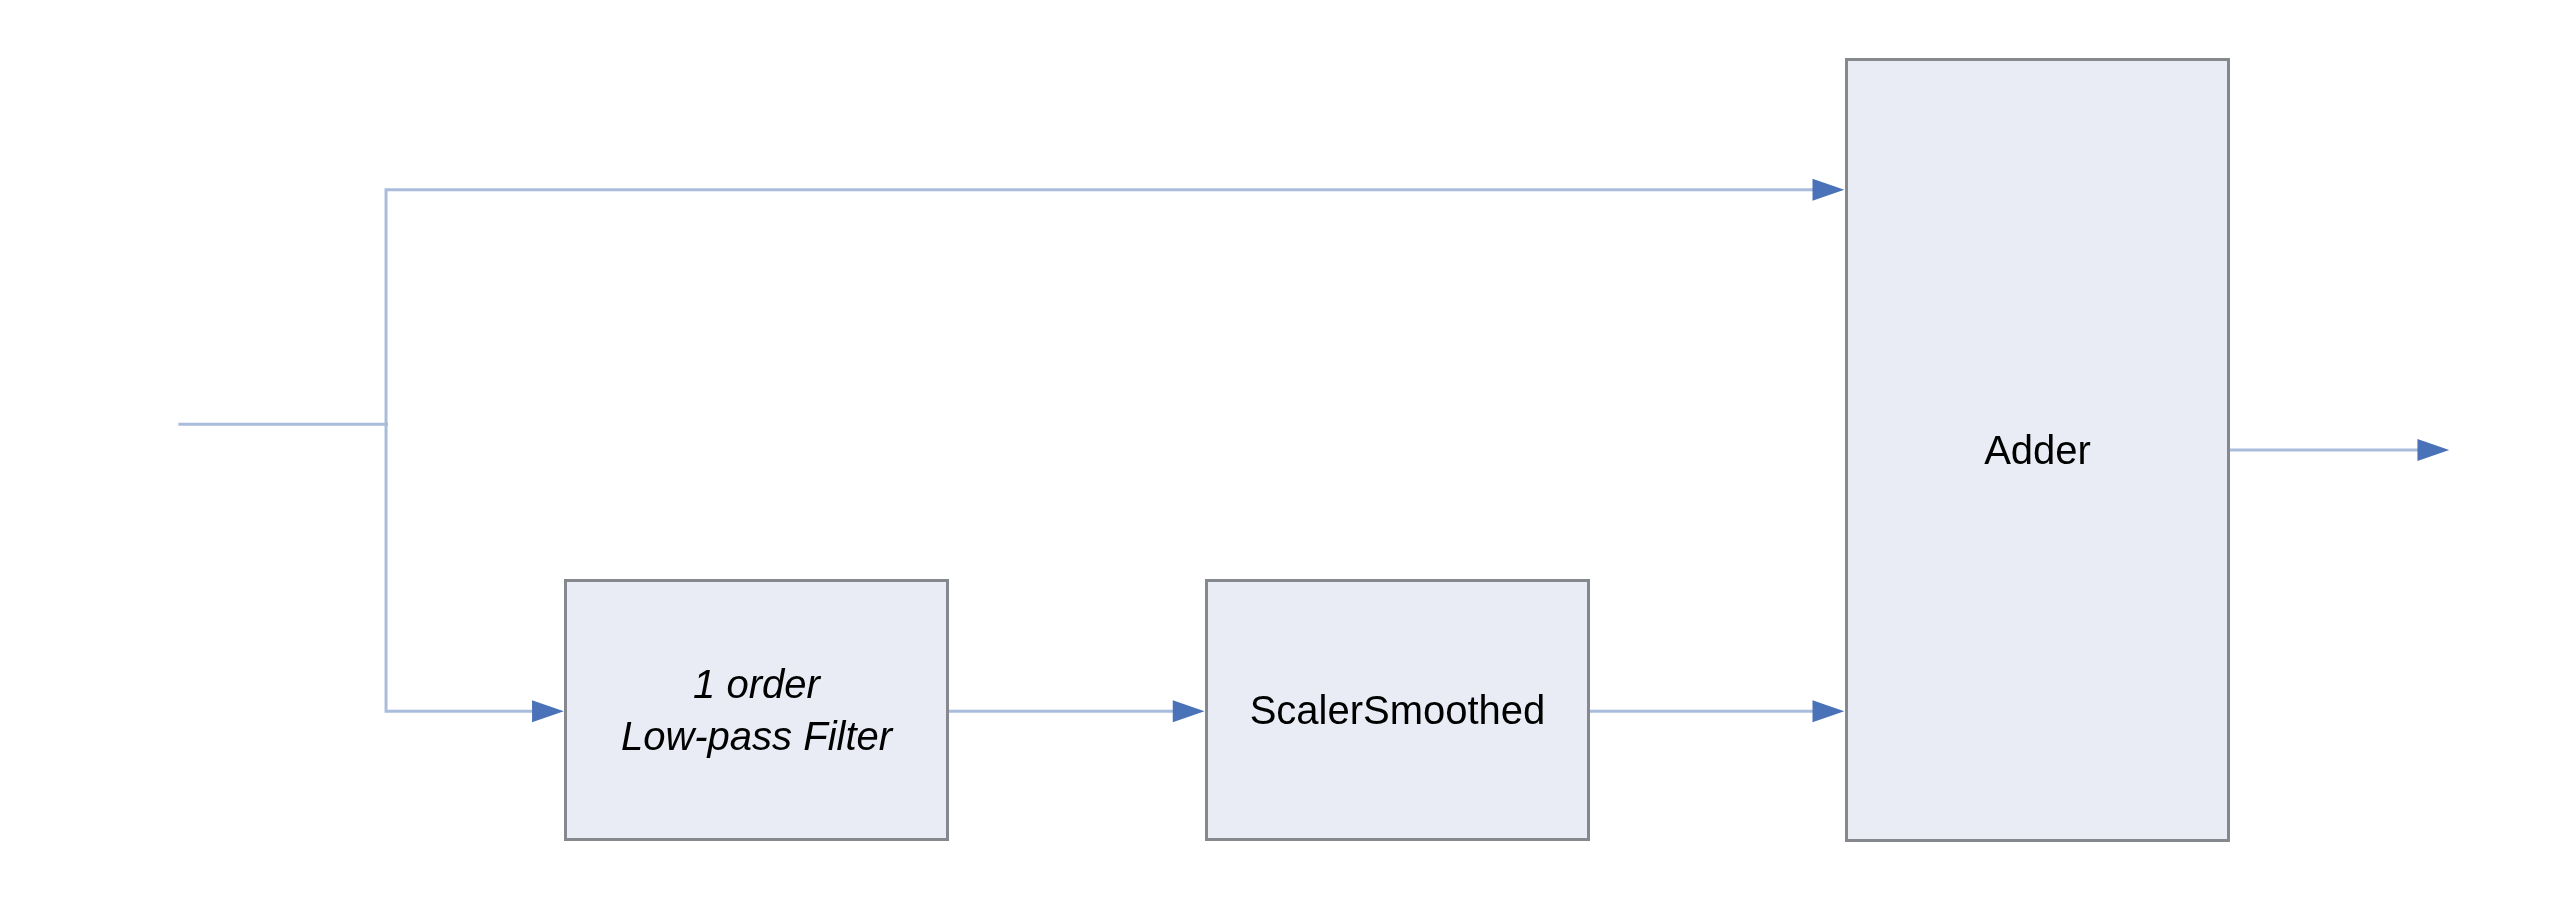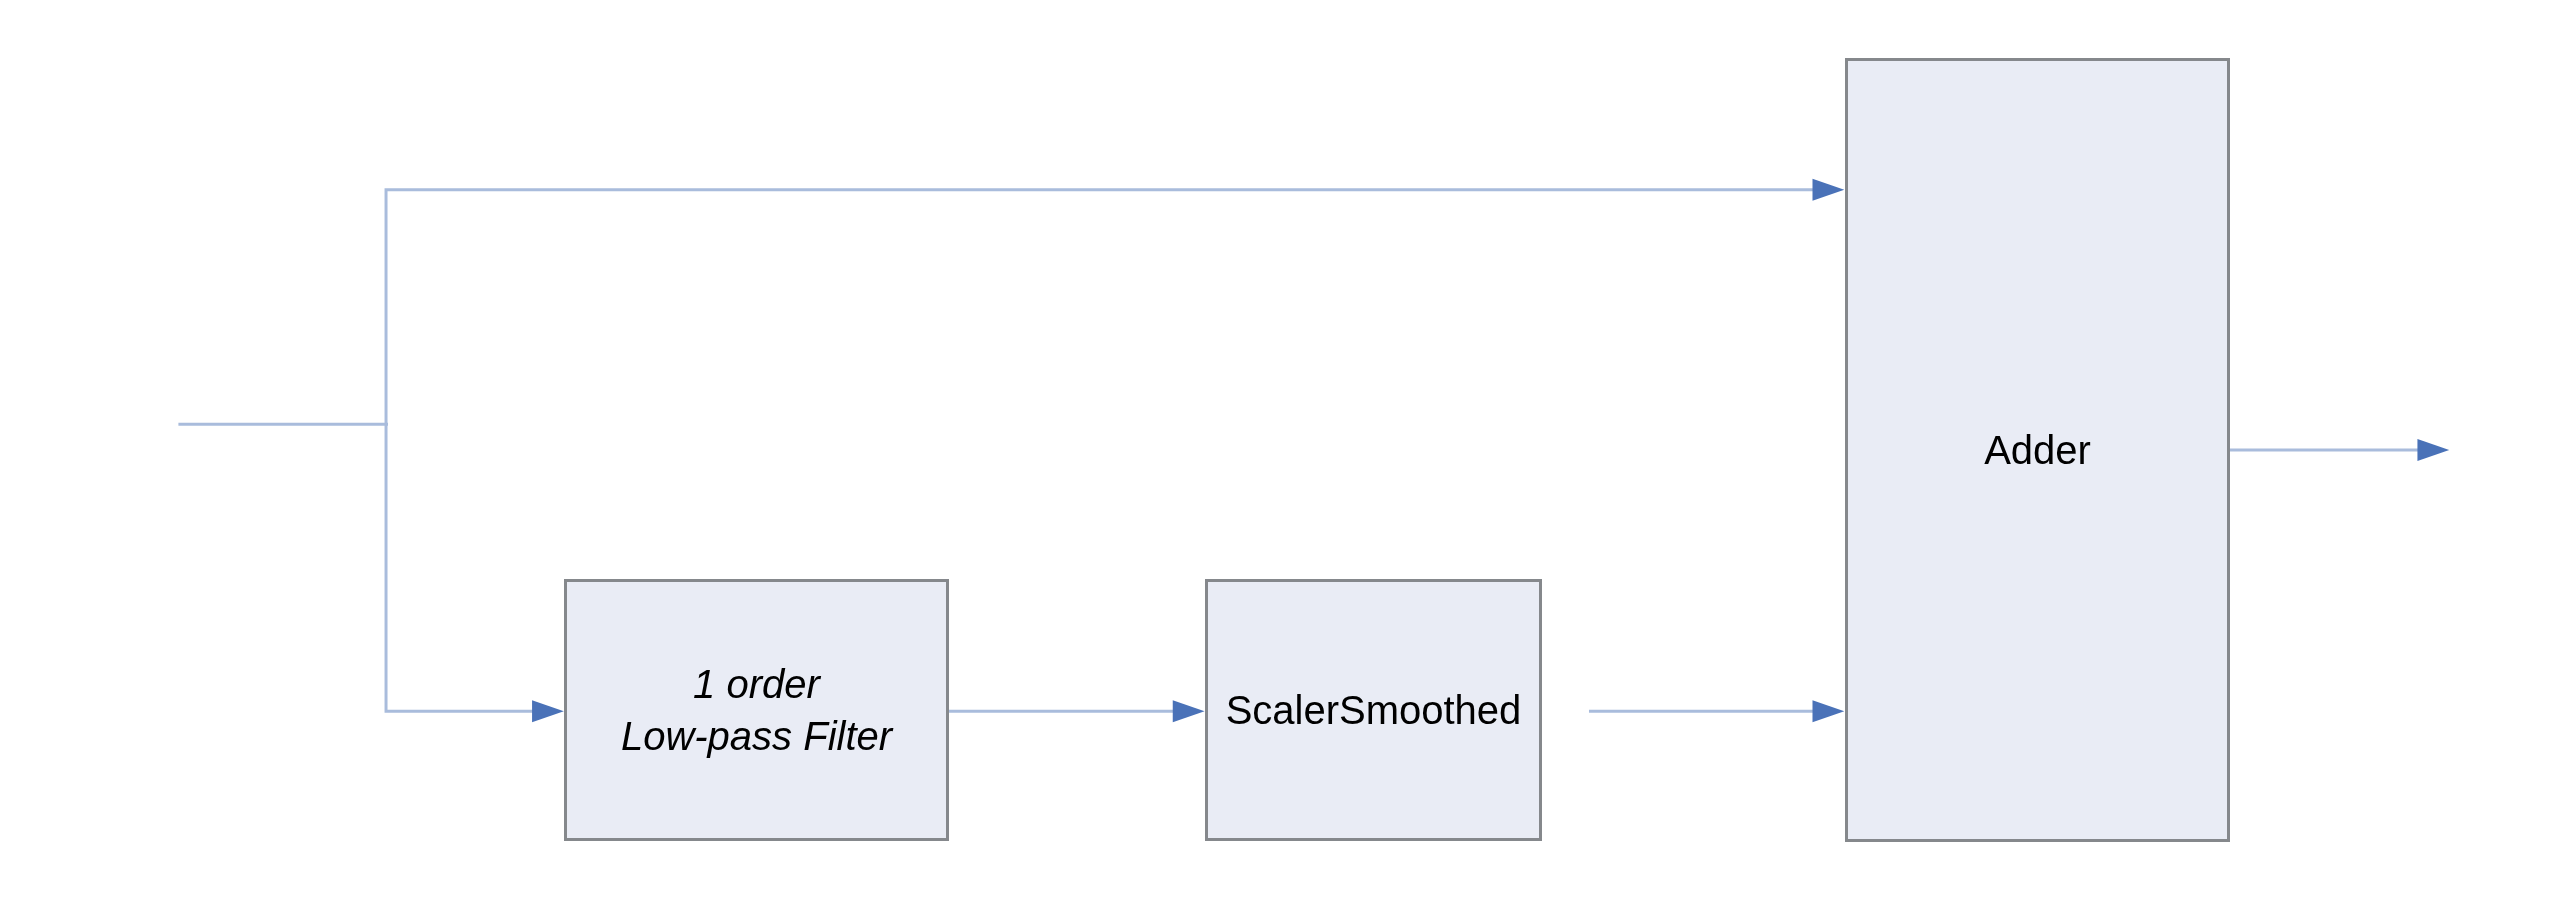--- a/index.html
+++ b/index.html
@@ -37,21 +37,21 @@
     justify-content: center;
     text-align: center;
   }
   .block-label {
     font-size: 40px;
     line-height: 1.3;
     color: #000000;
     white-space: pre-line;
   }
   .block-lowpass { left: 564px; top: 579px; width: 385px; height: 262px; font-style: italic; }
-  .block-scaler  { left: 1205px; top: 579px; width: 337px; height: 262px; }
+  .block-scaler  { left: 1205px; top: 579px; width: 385px; height: 262px; }
   .block-adder   { left: 1845px; top: 58px;  width: 385px; height: 784px; }
 </style>
 </head>
 <body>
 
 <div class="canvas">
 
   <svg class="wires" viewBox="0 0 2592 904">
 
     <line x1="179" y1="427" x2="390" y2="427" stroke="#a9bcdc"></line>

